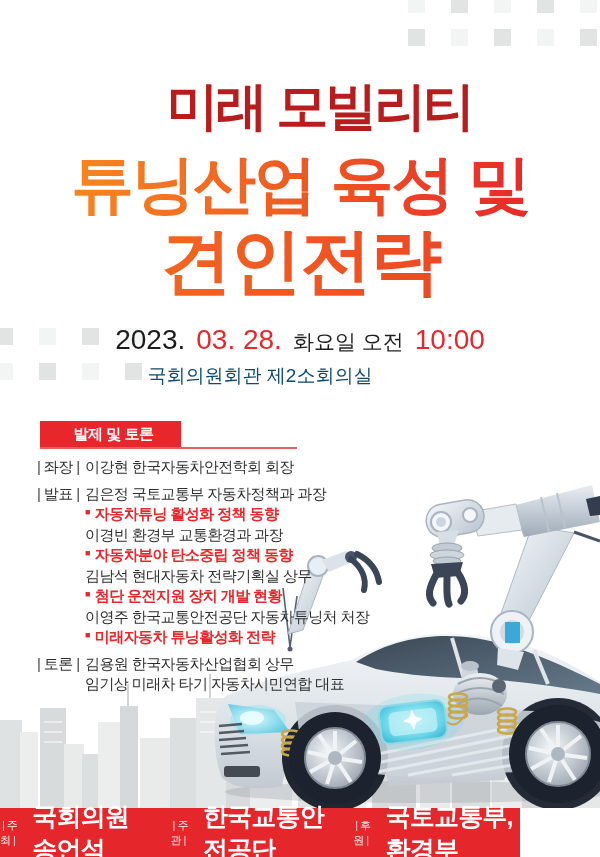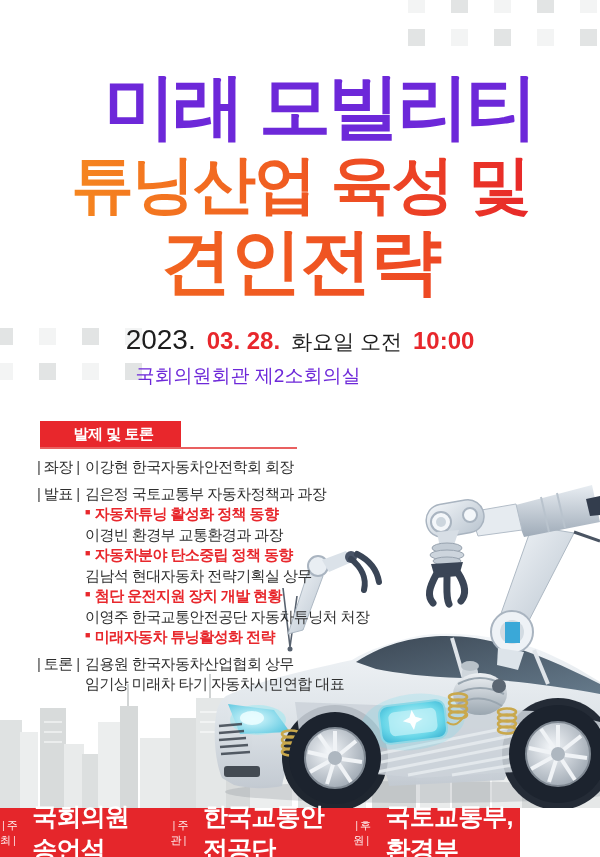--- a/index.html
+++ b/index.html
@@ -6,33 +6,33 @@
   .poster{
     position:relative;width:600px;height:857px;margin:0 auto;
     background:#ffffff;overflow:hidden;
     font-family:"Liberation Sans","DejaVu Sans",sans-serif;
   }
   
   .sqgrid{position:absolute;}
   .sq{position:absolute;width:17px;height:17px;}
   
   .title{position:absolute;top:66px;left:0;width:600px;text-align:center;font-weight:900;}
-  .title .t1{font-size:72px;line-height:80px;letter-spacing:-3px;color:#6d28d9;margin-left:39px;}
+  .title .t1{font-size:52px;line-height:80px;letter-spacing:-3px;color:#b91c1c;margin-left:39px;}
   .title .t2{font-size:63px;line-height:77px;letter-spacing:-2px;
     background:linear-gradient(90deg,#f68b1f 8%,#ef5322 55%,#e7242a 92%);
     -webkit-background-clip:text;background-clip:text;color:transparent;}
   .title .t3{font-size:72px;line-height:76px;letter-spacing:-2px;
     background:linear-gradient(90deg,#f3701f 10%,#ee4a23 70%,#ea3a24 95%);
     -webkit-background-clip:text;background-clip:text;color:transparent;}
   
   .dateline{position:absolute;top:324px;left:0;width:600px;display:flex;justify-content:center;align-items:baseline;gap:11px;}
   .dl-year{font-size:28px;color:#1d1d1d;font-weight:500;}
-  .dl-date,.dl-time{font-size:24px;color:#e8272c;font-weight:700;}
+  .dl-date,.dl-time{font-size:28px;color:#e8272c;font-weight:400;}
   .dl-day{font-size:21px;color:#1d1d1d;font-weight:500;}
-  .venue{position:absolute;top:363px;left:0;width:496px;text-align:center;font-size:19px;color:#6d28d9;font-weight:500;}
+  .venue{position:absolute;top:363px;left:12px;width:496px;text-align:center;font-size:19px;color:#0c4a6e;font-weight:500;}
   
   .section-box{position:absolute;left:40px;top:421px;width:135px;height:27px;background:#e8272c;
     color:#fff;font-size:15px;font-weight:700;display:flex;align-items:center;justify-content:center;letter-spacing:-0.5px;padding-left:6px;}
   .section-line{position:absolute;left:40px;top:447px;width:257px;height:2px;background:#e96060;}
   
   .program{position:absolute;left:37px;top:457px;width:400px;z-index:3;}
   .prow{display:flex;align-items:flex-start;font-size:15px;line-height:20.5px;color:#2e2e2e;letter-spacing:-0.6px;white-space:nowrap;}
   .prow .plabel{flex:0 0 48px;color:#2e2e2e;}
   .prow .plabel i{font-style:normal;font-weight:300;color:#444;}
   .prow.gap{margin-top:6px;}

